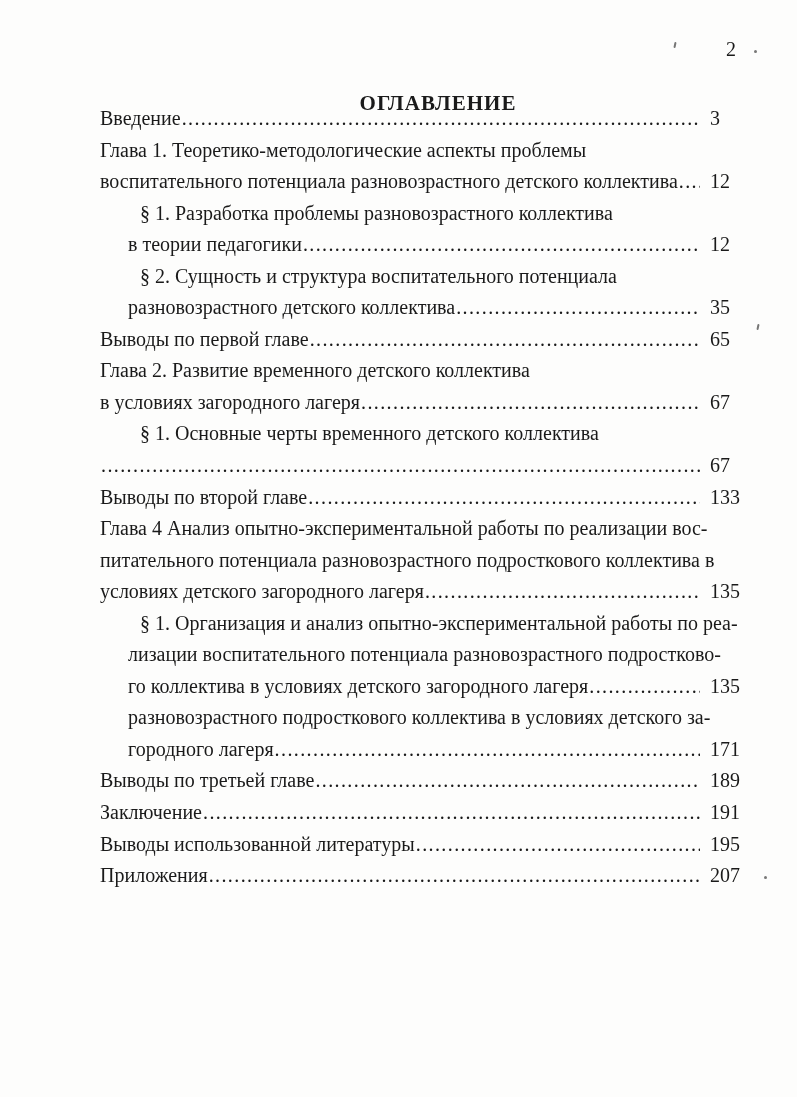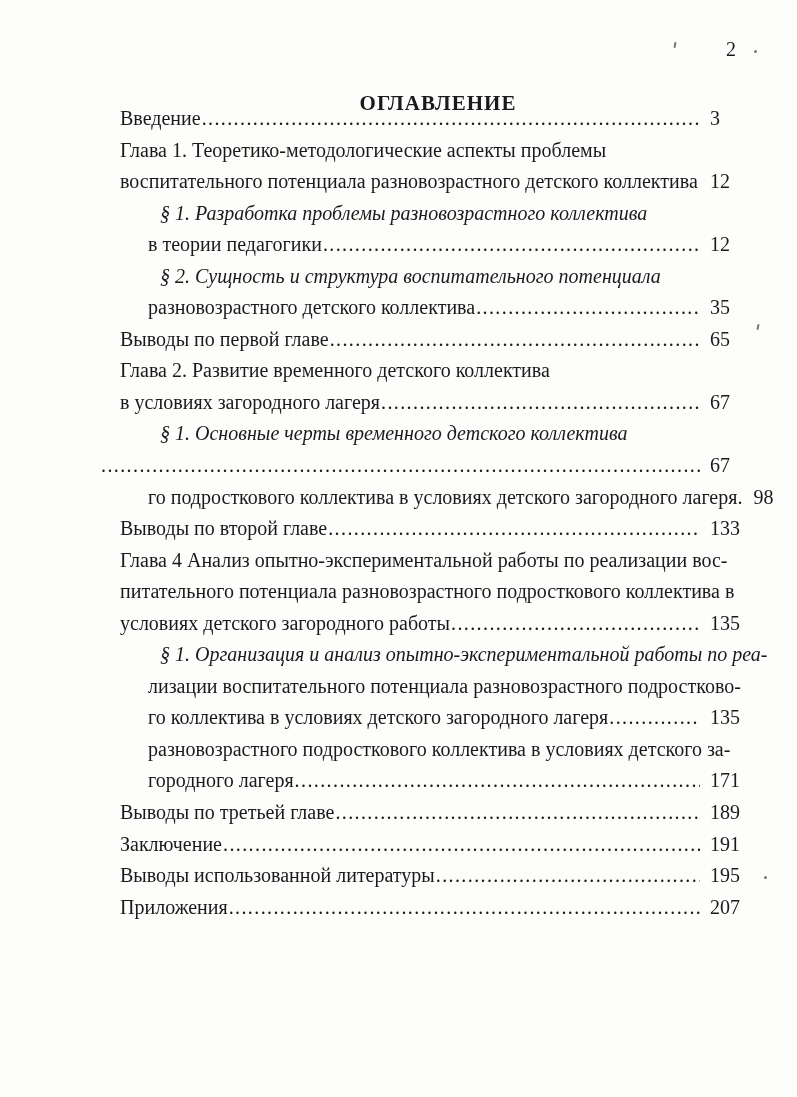--- a/index.html
+++ b/index.html
@@ -36,23 +36,23 @@
     top: 103px; left: 100px; width: 640px;
   }
   .row {
     display: flex;
     align-items: baseline;
     height: 31.55px;
     line-height: 31.55px;
     white-space: nowrap;
     font-size: 20px;
   }
-  .row .text { flex: 0 0 auto; white-space: pre; margin-left: 20px; }
+  .row .text { flex: 0 0 auto; white-space: pre; }
   .row.indent-1 .text { padding-left: 28px; }
-  .row.indent-2 .text { padding-left: 40px; font-style: italic; }
+  .row.indent-2 .text { padding-left: 40px; }
   .leader {
     flex: 1 1 auto;
     overflow: hidden;
     white-space: nowrap;
     letter-spacing: 1.4px;
     padding-left: 1px;
     margin-right: 10px;
   }
   .pagenum {
     flex: 0 0 30px;
@@ -130,40 +130,35 @@
     <span class="pagenum">67</span>
   </div>
       <div class="row indent-2">
     <span class="text">§ 1. Основные черты временного детского коллектива</span>
 
   </div>
       <div class="row indent-1">
     <span class="leader">................................................................................................................................................................</span>
     <span class="pagenum">67</span>
   </div>
-      <div class="row indent-1">
-    <span class="text">го подросткового коллектива в условиях детского загородного лагеря.</span>
-    <span class="leader"></span>
-    <span class="pagenum">98</span>
-  </div>
       <div class="row">
     <span class="text">Выводы по второй главе</span>
     <span class="leader">................................................................................................................................................................</span>
     <span class="pagenum">133</span>
   </div>
       <div class="row">
     <span class="text">Глава 4 Анализ опытно-экспериментальной работы по реализации вос-</span>
 
   </div>
       <div class="row">
     <span class="text">питательного потенциала разновозрастного подросткового коллектива в</span>
 
   </div>
       <div class="row">
-    <span class="text">условиях детского загородного работы</span>
+    <span class="text">условиях детского загородного лагеря</span>
     <span class="leader">................................................................................................................................................................</span>
     <span class="pagenum">135</span>
   </div>
       <div class="row indent-2">
     <span class="text">§ 1. Организация и анализ опытно-экспериментальной работы по реа-</span>
 
   </div>
       <div class="row indent-1">
     <span class="text">лизации воспитательного потенциала разновозрастного подростково-</span>
 

